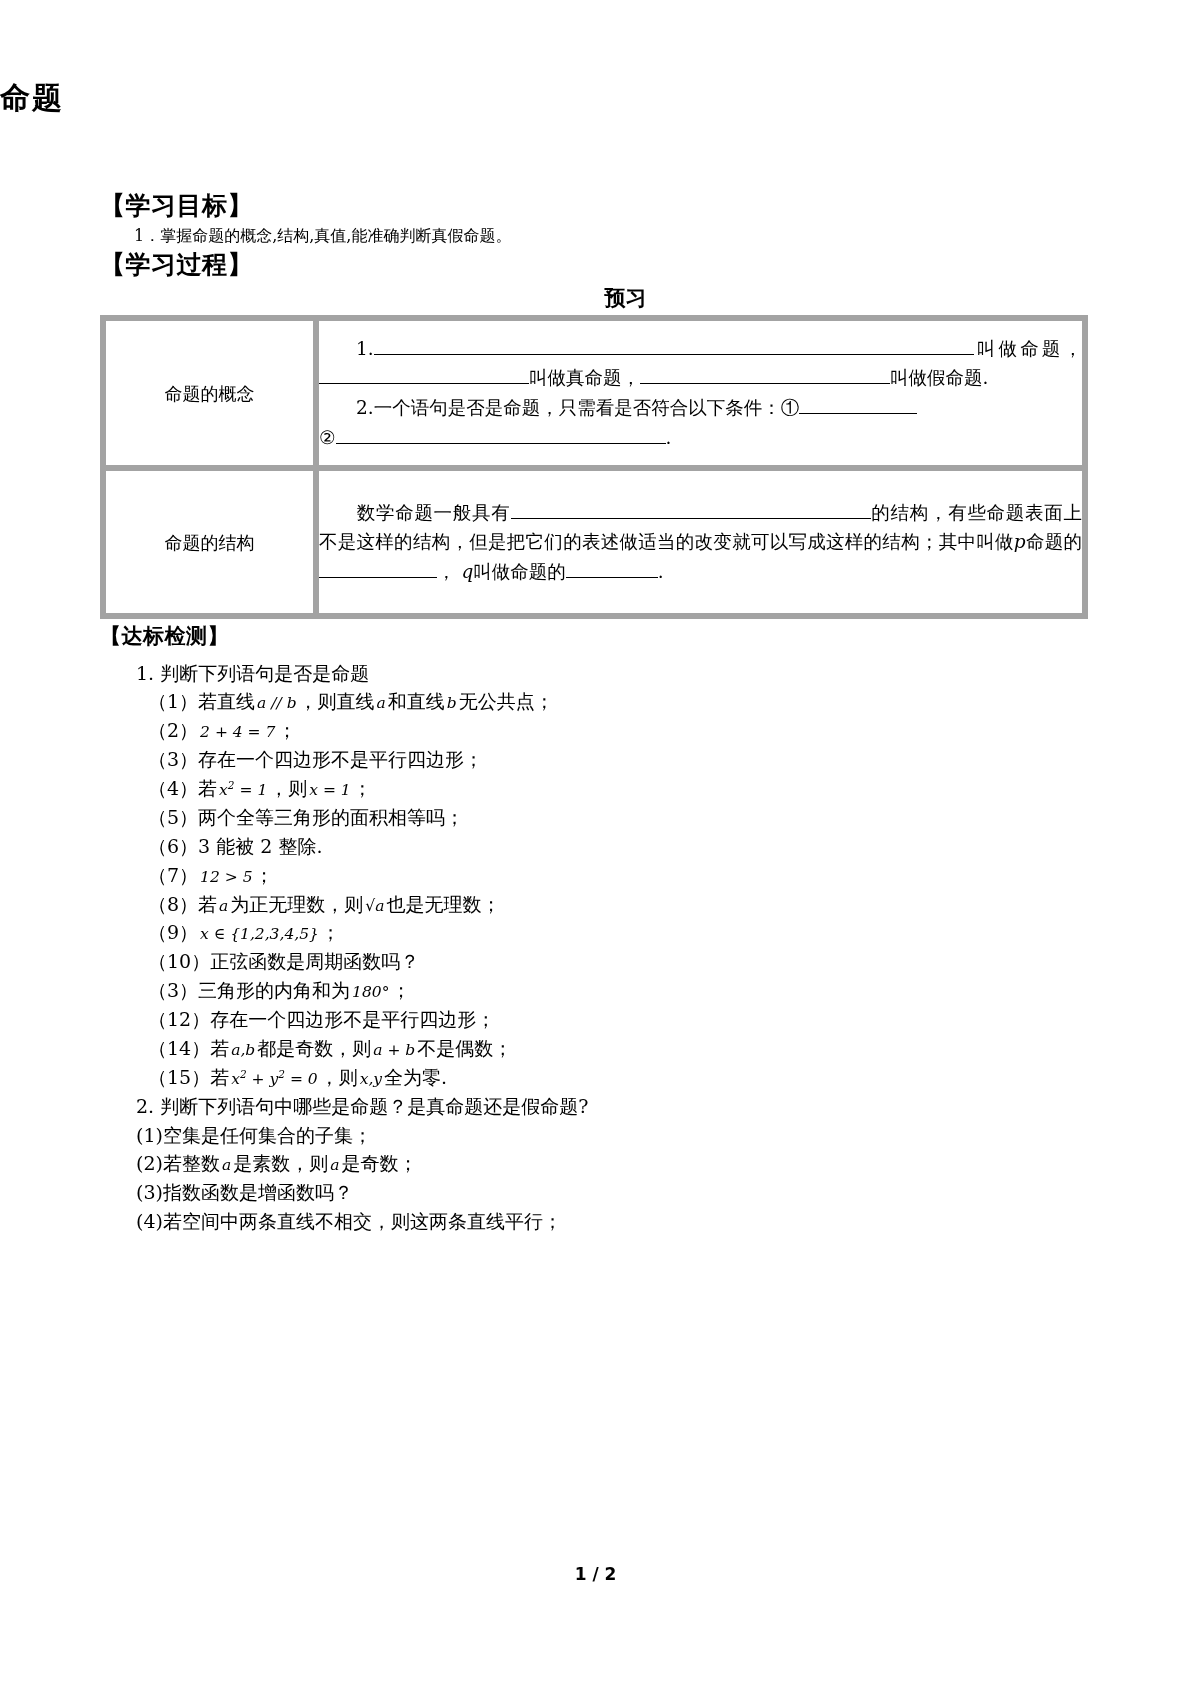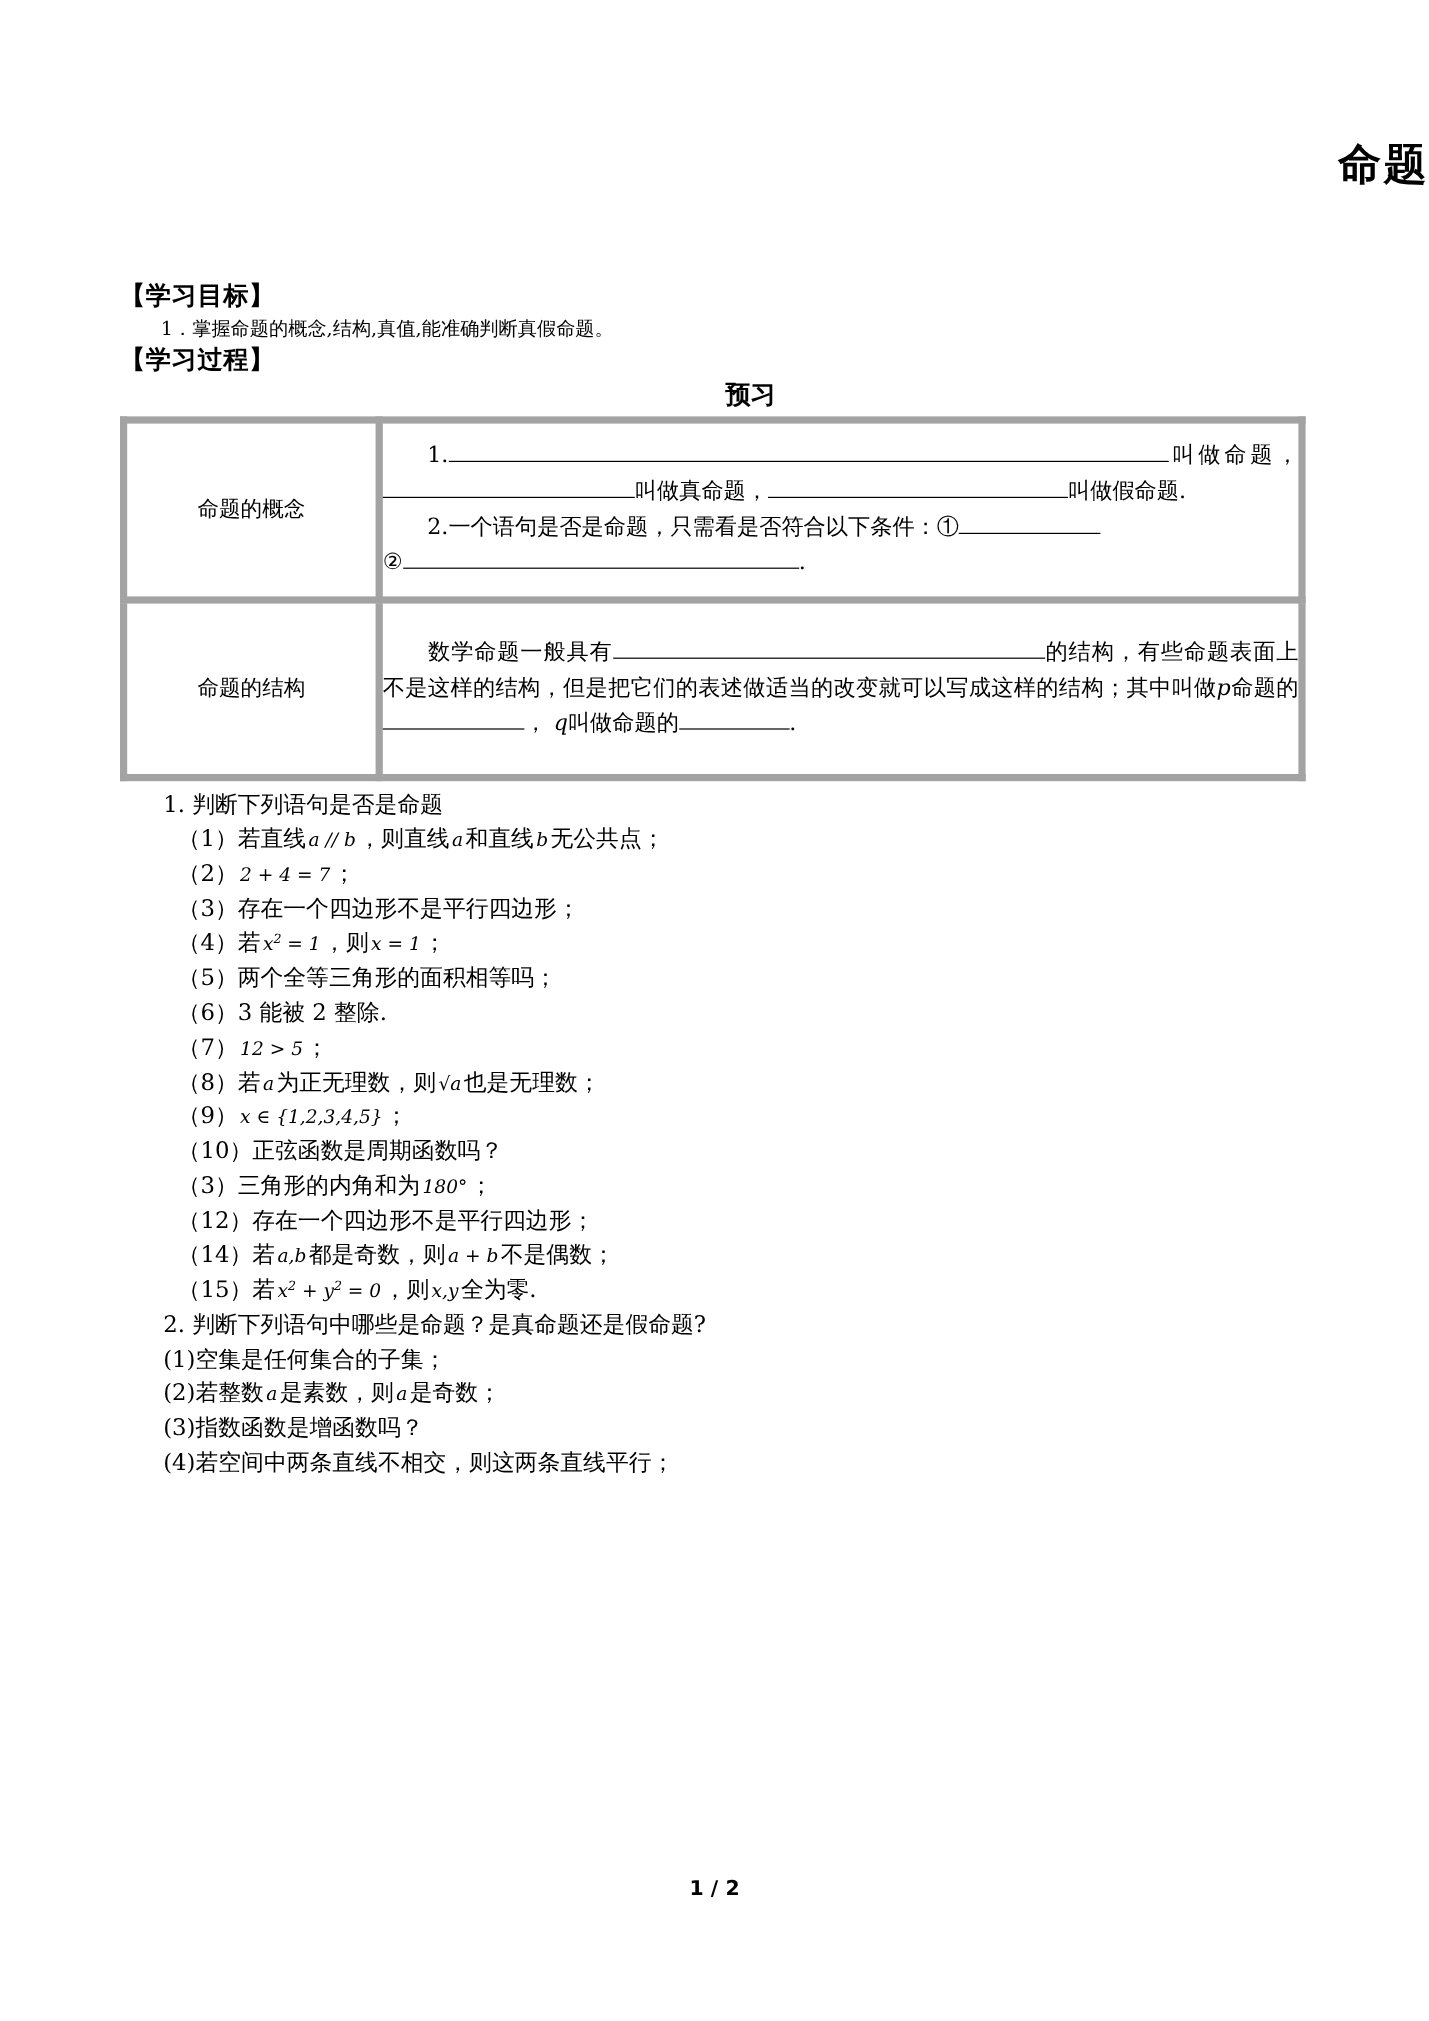--- a/index.html
+++ b/index.html
@@ -16,34 +16,34 @@
     position: relative;
     width: 1191px;
     height: 1684px;
     margin: 0 auto;
     background: #ffffff;
     overflow: hidden;
     box-sizing: border-box;
     padding: 0;
   }
   .doc-title {
-    text-align: right;
-    font-size: 36px;
+    text-align: left;
+    font-size: 30px;
     font-weight: bold;
     letter-spacing: 2px;
     margin: 0;
-    padding-top: 116px;
+    padding-top: 80px;
     line-height: 1.2;
     font-family: "DejaVu Sans", "Liberation Sans", sans-serif;
   }
   .content {
     padding: 0 96px 0 100px;
   }
   .section-head {
-    font-size: 21px;
+    font-size: 25px;
     font-weight: bold;
     font-family: "DejaVu Sans", "Liberation Sans", sans-serif;
     margin: 0;
     line-height: 1.45;
     letter-spacing: 0.5px;
   }
   .goal-line {
     font-size: 16px;
     line-height: 1.45;
     margin: 0;
@@ -184,20 +184,21 @@
         </tr>
         <tr class="row2">
           <td class="label-col">命题的结构</td>
           <td class="body-col">
             <span class="ind"></span><span>数学命题一般具有</span><span class="blank b-w360"></span><span>的结构，有些命题表面上不是这样的结构，但是把它们的表述做适当的改变就可以写成这样的结构；其中叫做</span><span class="mathi">p</span><span>命题的</span><span class="blank b-sm"></span><span>，</span>&nbsp;<span class="mathi">q</span><span>叫做命题的</span><span class="blank b-xs"></span><span>.</span>
           </td>
         </tr>
       </tbody>
     </table>
 
+    <p class="check-head">【达标检测】</p>
 
     <div class="q-wrap">
       <p class="q-main">1. 判断下列语句是否是命题</p>
       <div id="q1-items">
           <p class="q-item"><span>（1）</span><span>若直线</span><span class="inline-math">a // b</span><span>，则直线</span><span class="inline-math">a</span><span>和直线</span><span class="inline-math">b</span><span>无公共点；</span></p>
           <p class="q-item"><span>（2）</span><span class="inline-math">2 + 4 = 7</span><span>；</span></p>
           <p class="q-item"><span>（3）</span><span>存在一个四边形不是平行四边形；</span></p>
           <p class="q-item"><span>（4）</span><span>若</span><span class="inline-math">x<sup class="exp">2</sup> = 1</span><span>，则</span><span class="inline-math">x = 1</span><span>；</span></p>
           <p class="q-item"><span>（5）</span><span>两个全等三角形的面积相等吗；</span></p>
           <p class="q-item"><span>（6）</span><span>3 能被 2 整除.</span></p>

